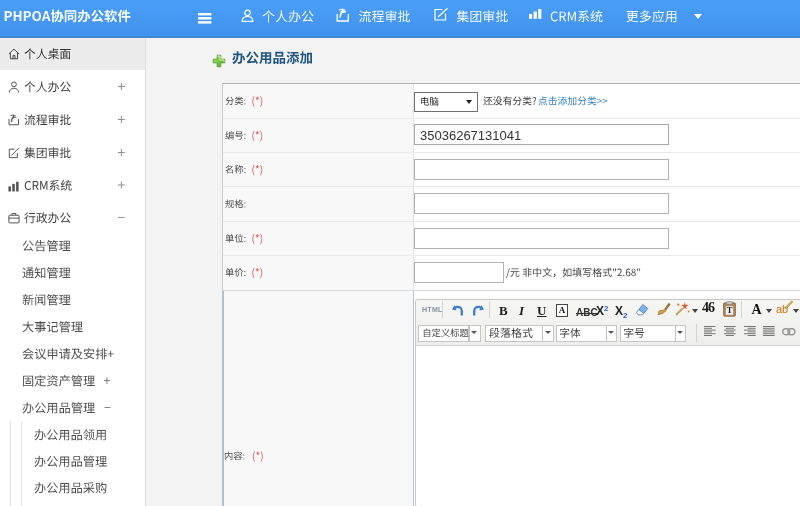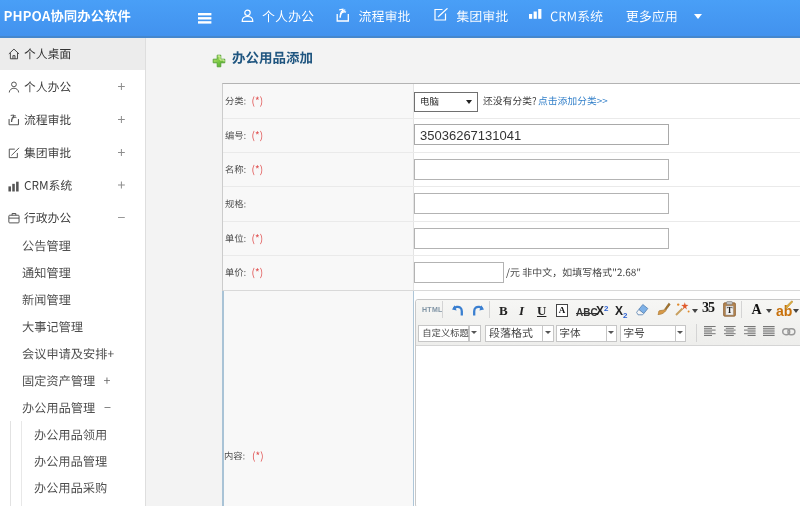--- a/index.html
+++ b/index.html
@@ -145,31 +145,31 @@
  <path d="M8.6 8.2 L12.8 2.2 L14.2 3.4 L9.8 9.2" fill="#a8742c" stroke="#7a5518" stroke-width="0.6"></path>
  <path d="M3.2 9.8 C5.8 9.2 7.6 9.4 8.8 8.4 L10 9.6 C8.2 11.6 6.4 13.4 2 13.6 C2.8 12.2 2.2 10.8 3.2 9.8 z" fill="#d89a48" stroke="#a8742c" stroke-width="0.7"></path>
 </svg>
 <svg class="abs" style="left:674px;top:301px" width="17" height="16">
  <path d="M2 14 L8.5 7.5" stroke="#c8a060" stroke-width="2"></path>
  <path d="M10.8 1.2 L11.6 3.8 L14.4 4 L12.1 5.7 L12.9 8.4 L10.8 6.7 L8.7 8.4 L9.5 5.7 L7.2 4 L10 3.8 z" fill="#e05a2a"></path>
  <circle cx="4.2" cy="3.6" r="1.2" fill="#e08a2a"></circle>
  <circle cx="14.6" cy="10.4" r="1" fill="#e08a2a"></circle>
 </svg>
 <div class="tri" style="left:692px;top:309px;border-left:3.5px solid transparent;border-right:3.5px solid transparent;border-top:4px solid #444"></div>
-<div class="abs" style="left:702px;top:300px;font-size:14px;font-weight:bold;font-family:'Liberation Serif',serif;color:#1a1a1a;letter-spacing:-1px">35</div>
+<div class="abs" style="left:702px;top:300px;font-size:14px;font-weight:bold;font-family:'Liberation Serif',serif;color:#1a1a1a;letter-spacing:-1px">46</div>
 <svg class="abs" style="left:723px;top:301px" width="13" height="16">
  <rect x="0.6" y="1.8" width="11.8" height="13.4" rx="1.2" fill="#b5854f" stroke="#8a6034" stroke-width="0.8"></rect>
  <rect x="3.6" y="0.6" width="5.8" height="2.8" rx="0.8" fill="#c9c9c9" stroke="#777" stroke-width="0.6"></rect>
  <rect x="2.8" y="5" width="7.4" height="9" fill="#f2f2f2" stroke="#999" stroke-width="0.5"></rect>
  <text x="6.5" y="12.2" font-size="8.5" font-weight="bold" text-anchor="middle" fill="#222" font-family="Liberation Serif">T</text>
 </svg>
 <div class="abs" style="left:741px;top:301px;width:1px;height:17px;background:#d4d4d4"></div>
 <div class="abs" style="left:751.5px;top:302px;font-size:14px;font-weight:bold;font-family:'Liberation Serif',serif;color:#111">A</div>
 <div class="tri" style="left:766px;top:309px;border-left:3.5px solid transparent;border-right:3.5px solid transparent;border-top:4px solid #444"></div>
-<div class="abs" style="left:776px;top:303px;font-size:14px;font-weight:bold;color:#c8700a">ab</div>
+<div class="abs" style="left:776px;top:303px;font-size:11px;font-weight:normal;color:#c8700a">ab</div>
 <svg class="abs" style="left:783px;top:300px" width="10" height="12">
  <path d="M8.8 0.8 L9.8 1.8 L3.8 8.2 L2.2 8.6 L2.6 7 z" fill="#e8b63d" stroke="#a87820" stroke-width="0.6"></path>
 </svg>
 <div class="tri" style="left:793px;top:309px;border-left:3.5px solid transparent;border-right:3.5px solid transparent;border-top:4px solid #444"></div>
 
 <div class="abs" style="left:418px;top:325px;width:49px;height:15px;background:#fff;border:1px solid #c6c6c6"></div>
 <div class="abs" style="left:468.5px;top:325px;width:10.5px;height:15px;background:#fff;border:1px solid #c6c6c6"></div>
 <div class="tri" style="left:471px;top:331px;border-left:3.2px solid transparent;border-right:3.2px solid transparent;border-top:3.8px solid #555"></div>
 <div class="abs" style="left:484.5px;top:325px;width:56px;height:15px;background:#fff;border:1px solid #c6c6c6"></div>
 <div class="abs" style="left:542px;top:325px;width:10px;height:15px;background:#fff;border:1px solid #c6c6c6"></div>

